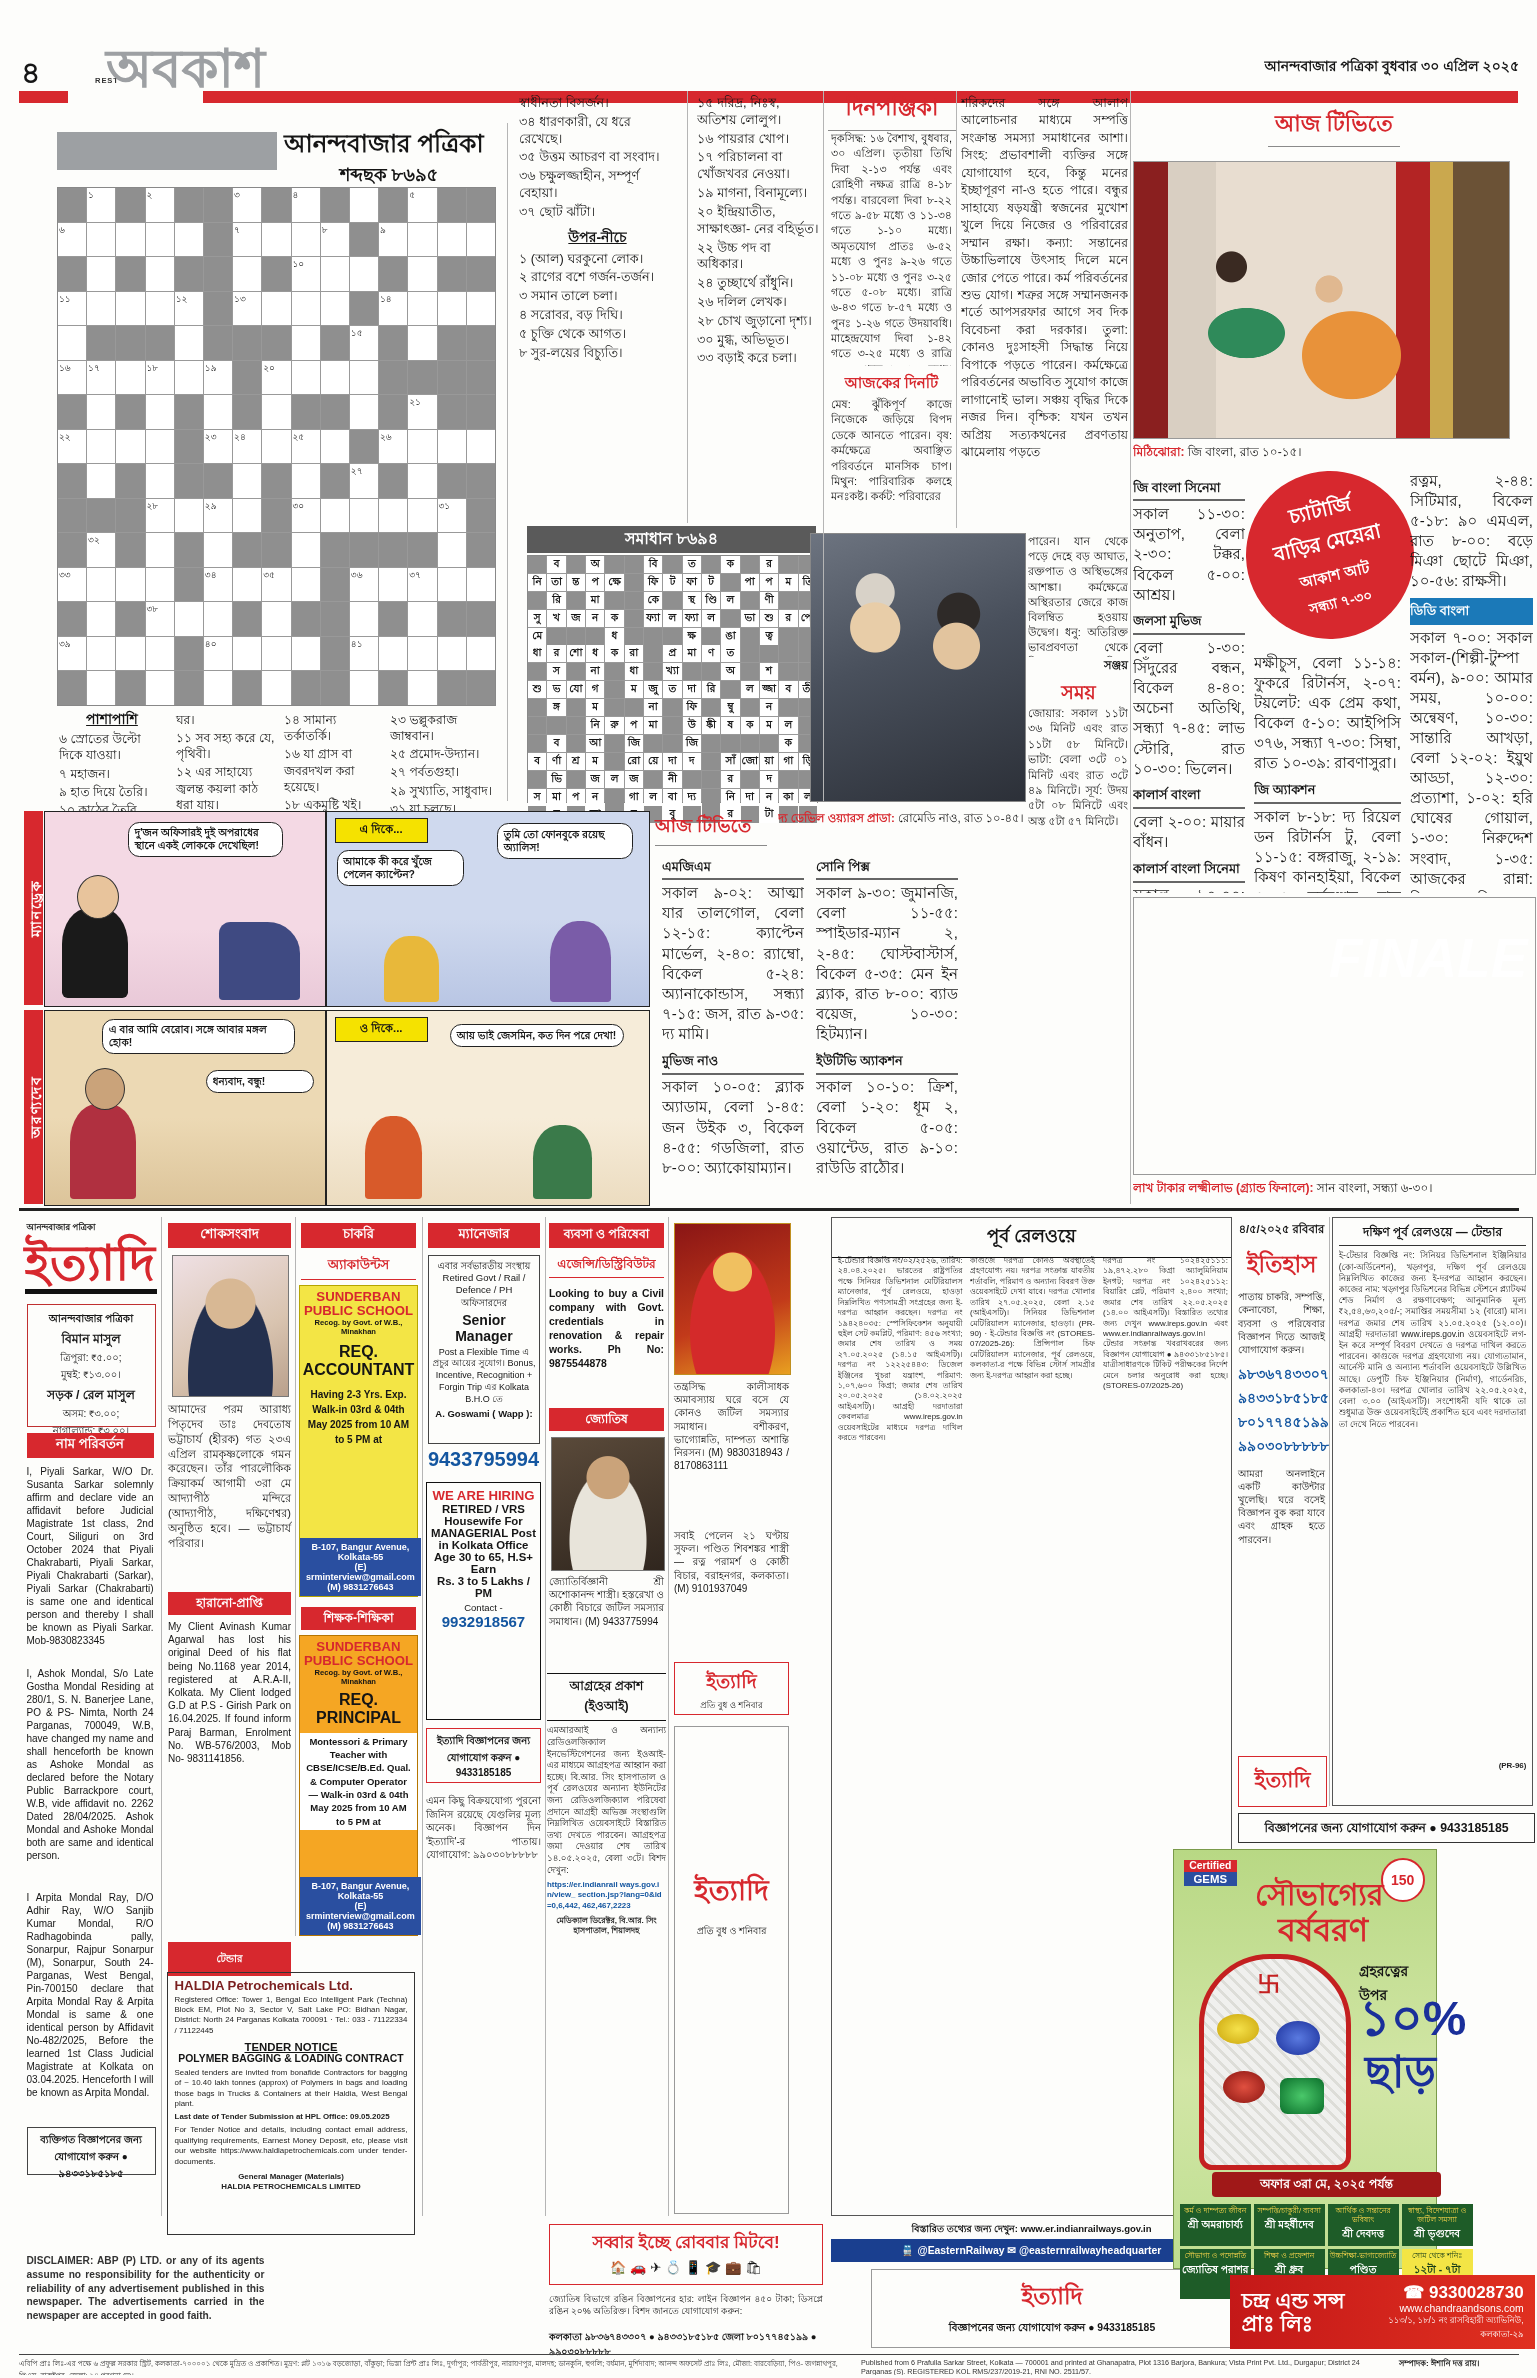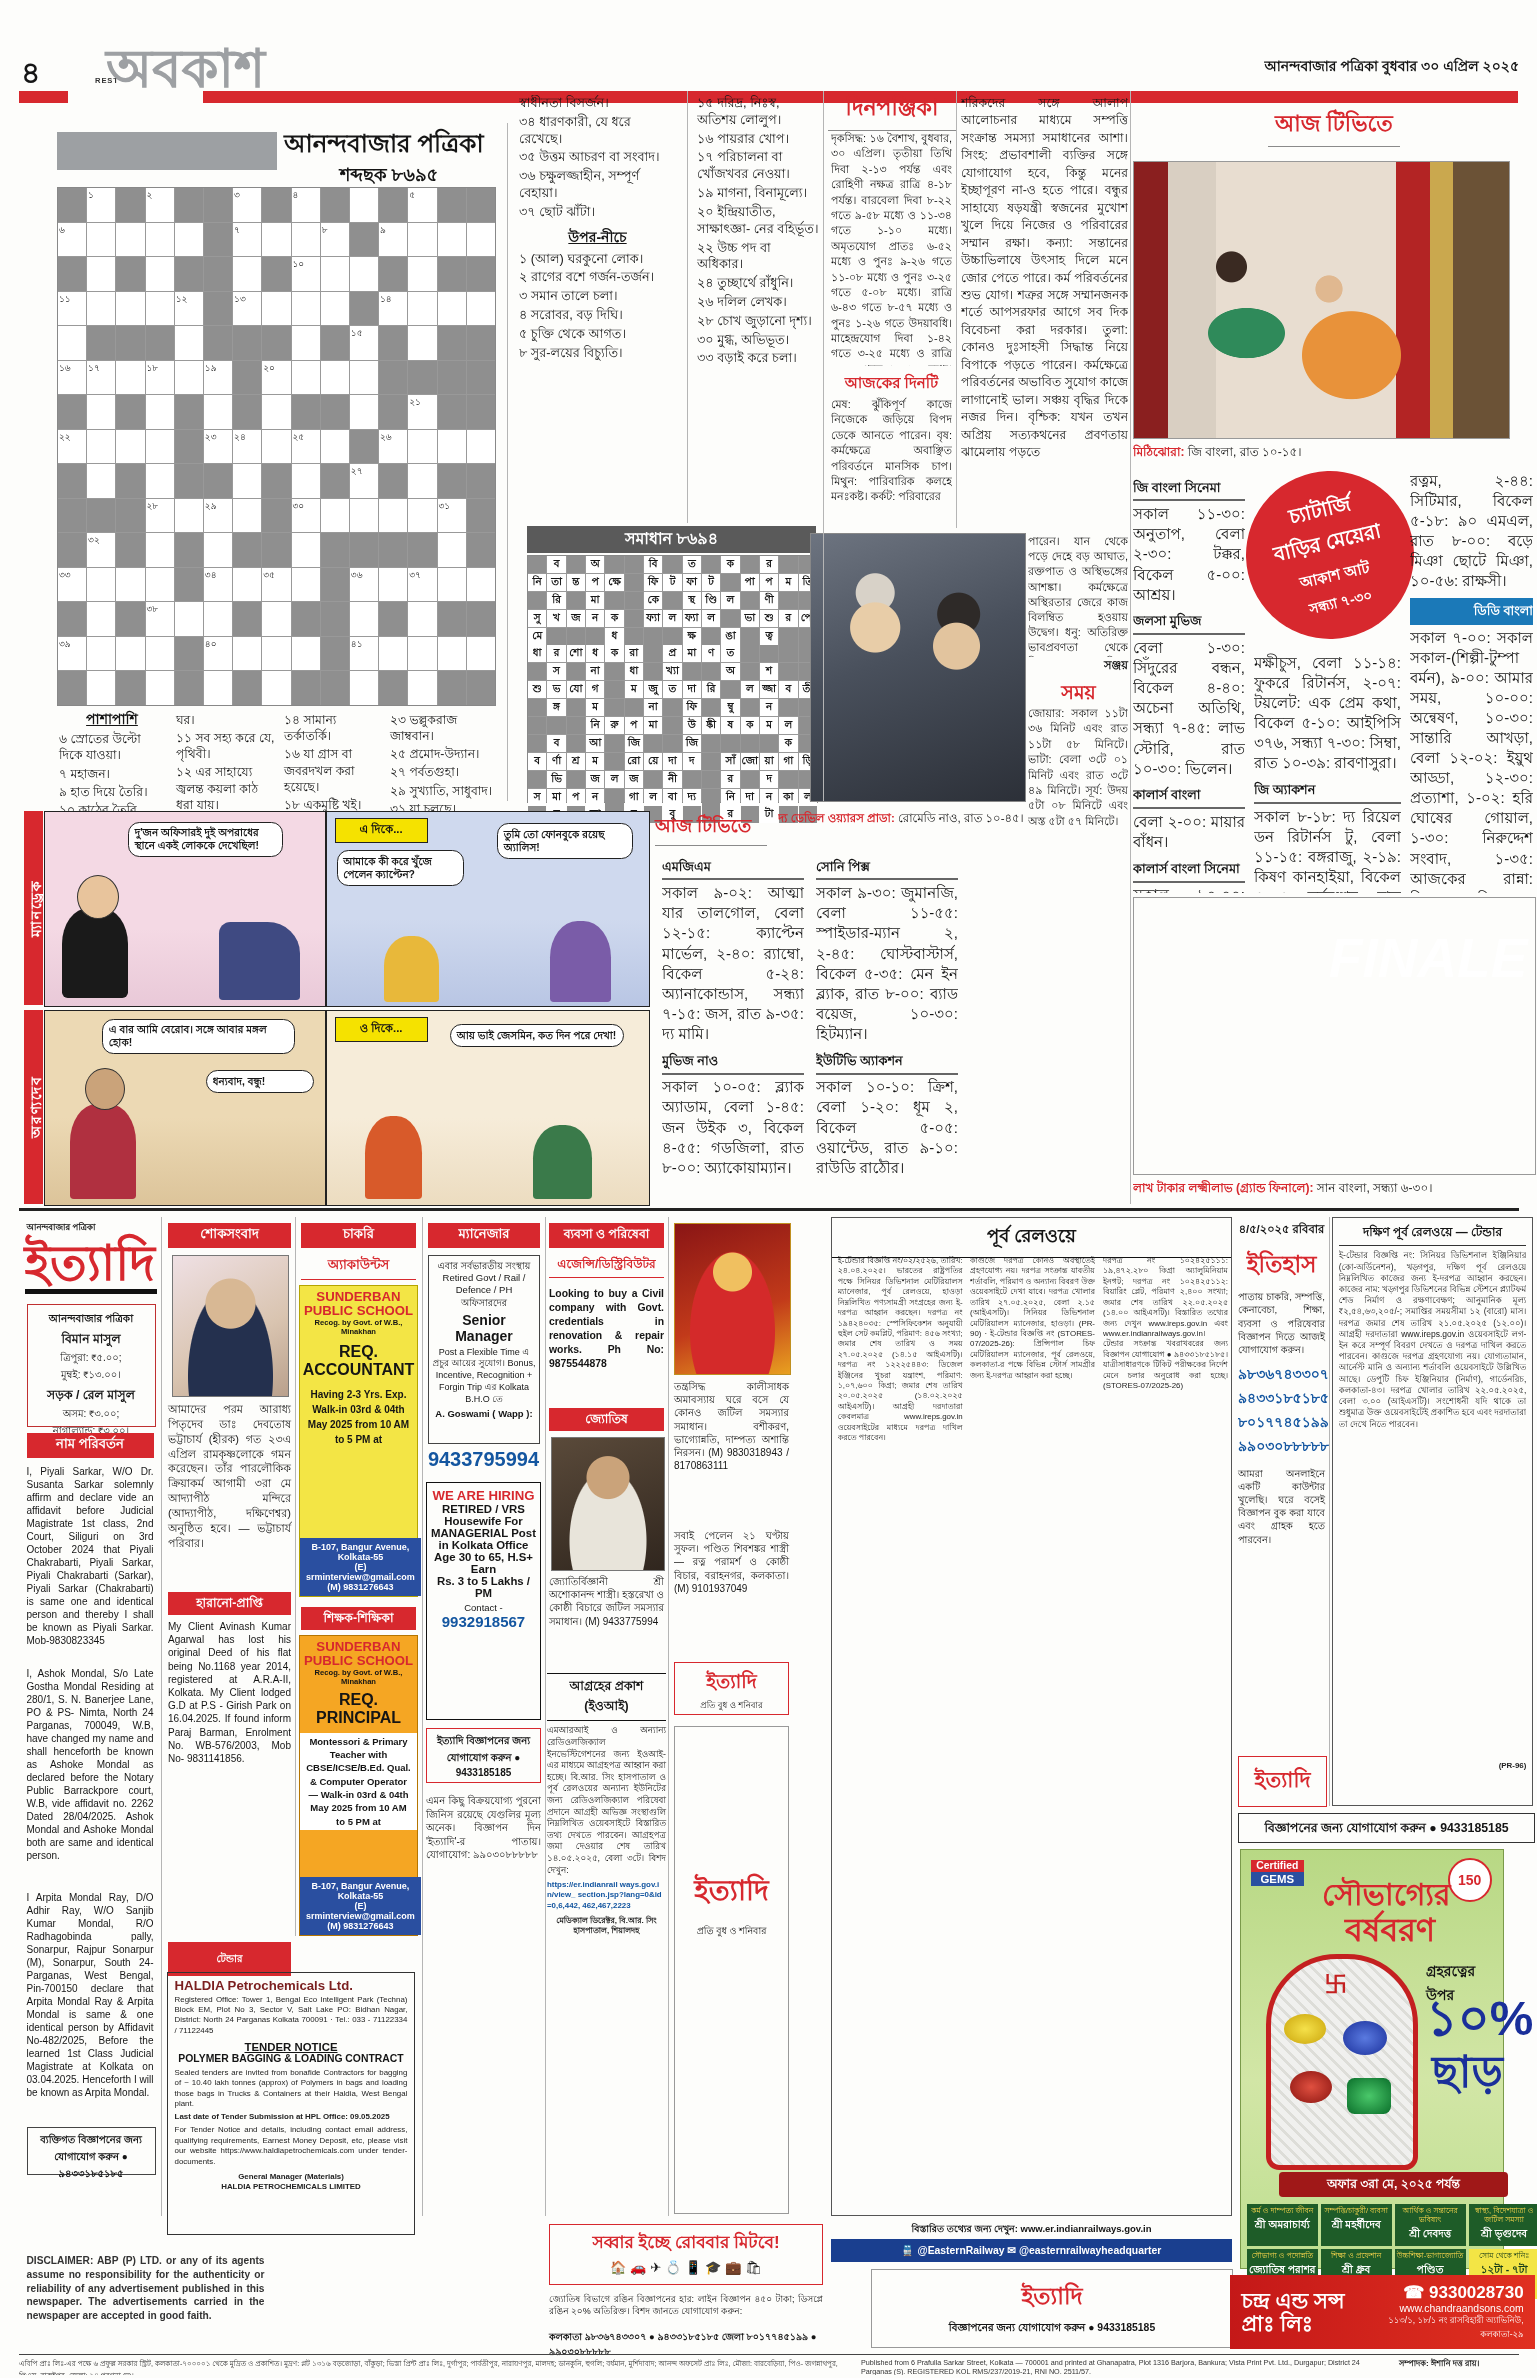--- a/index.html
+++ b/index.html
@@ -8,21 +8,21 @@
   .j{text-align:justify;text-justify:inter-word;}
   .c{text-align:center;}
   .b{font-weight:bold;}
   .redh{color:#d7282e;font-weight:bold;}
   .rb{background:#d7282e;color:#fff;font-weight:bold;text-align:center;display:flex;align-items:center;justify-content:center;}
   .vl{position:absolute;width:0.9px;background:#b5b5b5;}
   .ov{overflow:hidden;}
   .clue{font-size:12.3px;line-height:1.32;}
   .clue div{margin-bottom:1.9px;}
   .ch-h{font-weight:bold;font-size:12.8px;border-bottom:2.8px double #666;margin:6.6px 0 2.8px;padding-bottom:0.9px;}
-  .ch-h.blue{background:#1b79b8;color:#fff;border-bottom:none;text-align:right;padding:2.8px 0;}
+  .ch-h.blue{background:#1b79b8;color:#fff;border-bottom:none;text-align:left;padding:2.8px 0;}
   .ch-t{font-size:15px;line-height:1.34;text-align:justify;}
   .cw{display:grid;gap:0.9px;background:#999;border:0.9px solid #888;}
   .cw .cell{background:#8f8f8f;position:relative;}
   .cw .cell.w{background:#fff;}
   .cw .cell span{position:absolute;top:0;left:0.9px;font-size:9px;}
   .cw.sol .cell.w{display:flex;align-items:center;justify-content:center;font-size:10.4px;font-weight:bold;}
   .balloon{position:absolute;background:#fff;border:1.4px solid #222;border-radius:11.4px;padding:3.8px 5.7px;font-size:10.4px;font-weight:bold;line-height:1.25;}
   .panel{position:absolute;border:1.4px solid #222;overflow:hidden;}
   .tab-v{position:absolute;background:#d7282e;color:#fff;font-weight:bold;writing-mode:vertical-rl;transform:rotate(180deg);text-align:center;font-size:14px;letter-spacing:1.9px;}
   .tiny{font-size:7.9px;line-height:1.32;color:#222;}
@@ -940,21 +940,21 @@
     <div class="redh" style="font-size:21px;">ইত্যাদি</div>
   </div>
 
   <div class="abs" style="left:1332px;top:1217px;width:201px;height:589px;border:0.9px solid #555;box-sizing:border-box;padding:4.7px 5.7px;">
     <div class="b c" style="font-size:12px;border-bottom:0.9px solid #333;padding-bottom:2.8px;">দক্ষিণ পূর্ব রেলওয়ে — টেন্ডার</div>
     <div class="tiny j ov" style="margin-top:3.8px;height:511px;font-size:8.5px;">ই-টেন্ডার বিজ্ঞপ্তি নং: সিনিয়র ডিভিশনাল ইঞ্জিনিয়ার (কো-অর্ডিনেশন), খড়্গপুর, দক্ষিণ পূর্ব রেলওয়ে নিম্নলিখিত কাজের জন্য ই-দরপত্র আহ্বান করছেন। কাজের নাম: খড়্গপুর ডিভিশনের বিভিন্ন স্টেশনে প্ল্যাটফর্ম শেড নির্মাণ ও রক্ষণাবেক্ষণ; আনুমানিক মূল্য ₹২,৫৪,৬৩,২০৫/-; সমাপ্তির সময়সীমা ১২ (বারো) মাস। দরপত্র জমার শেষ তারিখ ২১.০৫.২০২৫ (১২.০০)। আগ্রহী দরদাতারা www.ireps.gov.in ওয়েবসাইটে লগ-ইন করে সম্পূর্ণ বিবরণ দেখতে ও দরপত্র দাখিল করতে পারবেন। কাগুজে দরপত্র গ্রহণযোগ্য নয়। যোগ্যতামান, আর্নেস্ট মানি ও অন্যান্য শর্তাবলি ওয়েবসাইটে উল্লিখিত আছে। ডেপুটি চিফ ইঞ্জিনিয়ার (নির্মাণ), গার্ডেনরিচ, কলকাতা-৪৩। দরপত্র খোলার তারিখ ২২.০৫.২০২৫, বেলা ৩.০০ (আইএসটি)। সংশোধনী যদি থাকে তা শুধুমাত্র উক্ত ওয়েবসাইটেই প্রকাশিত হবে এবং দরদাতারা তা দেখে নিতে পারবেন।</div>
     <div class="tiny b" style="text-align:right;">(PR-96)</div>
   </div>
   <div class="abs c b" style="left:1238px;top:1813px;width:295px;height:28px;border:1.4px solid #333;line-height:28px;font-size:12.3px;">বিজ্ঞাপনের জন্য যোগাযোগ করুন ● 9433185185</div>
 
-  <div class="abs" style="left:1240px;top:1849px;width:264px;height:420px;background:linear-gradient(180deg,#b8d884 0%,#d2e6a6 55%,#bede90 100%);border:0.9px solid #7a9a4a;box-sizing:border-box;">
+  <div class="abs" style="left:1173px;top:1849px;width:264px;height:420px;background:linear-gradient(180deg,#b8d884 0%,#d2e6a6 55%,#bede90 100%);border:0.9px solid #7a9a4a;box-sizing:border-box;">
     <div style="position:absolute;left:9.5px;top:9.5px;text-align:center;">
       <div style="background:#d7282e;color:#fff;font-weight:bold;font-size:10.4px;padding:0.9px 5.7px;">Certified</div>
       <div style="background:#2a4fa0;color:#fff;font-weight:bold;font-size:11.4px;padding:0.9px 5.7px;">GEMS</div>
     </div>
     <div style="position:absolute;right:11.4px;top:7.6px;width:40px;height:40px;border-radius:50%;background:#fff;border:2.8px solid #d7282e;color:#d7282e;font-weight:bold;display:flex;align-items:center;justify-content:center;font-size:14px;">150</div>
     <div class="redh" style="position:absolute;left:81px;top:21px;font-size:30px;">সৌভাগ্যের</div>
     <div class="redh" style="position:absolute;left:104px;top:55px;font-size:32px;">বর্ষবরণ</div>
     <div style="position:absolute;left:24.6px;top:104px;width:142px;height:206px;background:repeating-linear-gradient(45deg,#f0f0ee 0 5.7px,#ddddd8 5.7px 8.5px);border:5.7px solid #c42020;border-radius:71px 71px 13.2px 13.2px;">
       <div style="position:absolute;left:55px;top:11.4px;font-size:21px;color:#c42020;font-weight:bold;">卐</div>
       <div style="position:absolute;left:13.2px;top:55px;width:42px;height:30px;background:radial-gradient(#f5e14a,#caa40a);border-radius:50%;"></div>

